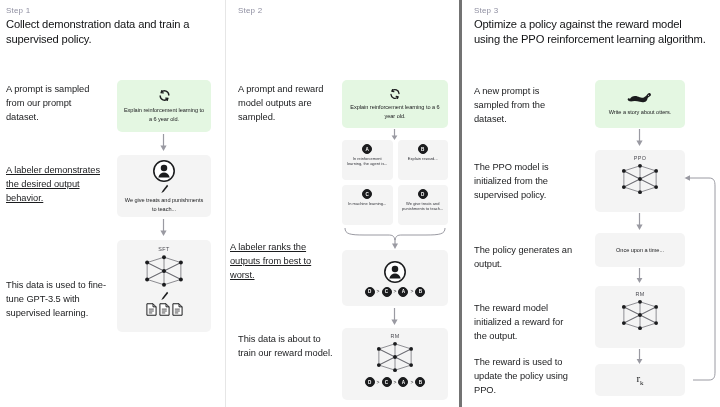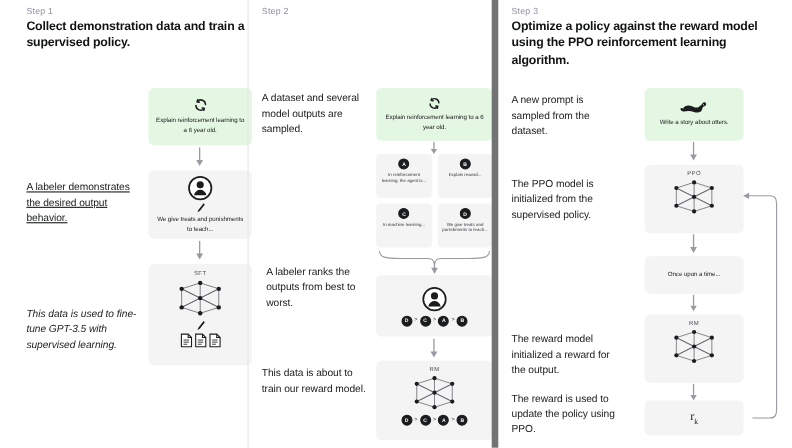--- a/index.html
+++ b/index.html
@@ -7,32 +7,32 @@
     width:720px;height:407px;overflow:hidden;
     background:#ffffff;
     font-family:"Liberation Sans","DejaVu Sans",sans-serif;
     color:#202123;
     -webkit-font-smoothing:antialiased;
   }
   .board{position:relative;width:720px;height:407px;background:#fff;}
 
   
   .col{position:absolute;top:0;height:407px;box-sizing:border-box;}
-  .col-1{left:0;width:225px;padding-left:8px;margin-left:18px;}
+  .col-1{left:0;width:225px;padding-left:8px;}
   .col-2{left:225px;width:234px;border-left:1px solid #e6e6e6;}
-  .col-3{left:447px;width:261px;padding-left:12px;border-left:6px solid #737373;}
+  .col-3{left:459px;width:261px;padding-left:12px;border-left:3px solid #737373;}
 
   .step-label{
     position:absolute;left:6px;top:6px;
     font-size:8px;color:#8e8ea0;letter-spacing:.2px;
   }
   .col-2 .step-label,.col-3 .step-label{left:12px;}
   .step-title{
     position:absolute;top:17px;
-    font-size:11.2px;font-weight:bold;line-height:1.38;
+    font-size:11.2px;font-weight:normal;line-height:1.38;
     color:#111214;letter-spacing:-.15px;
   }
   .col-1 .step-title{left:6px;width:200px;}
   .col-2 .step-title{left:12px;width:210px;}
   .col-3 .step-title{left:12px;width:232px;}
 
   
   .note{
     position:absolute;
     font-size:9.3px;line-height:1.52;color:#1b1c1e;letter-spacing:-.05px;
@@ -76,22 +76,23 @@
 </style>
 </head>
 <body>
 
 <div class="board">
 
   <div class="col col-1">
     <div class="step-label">Step 1</div>
     <div class="step-title">Collect demonstration data and train a supervised policy.</div>
 
+    <div class="note" style="left:6px;top:82px;width:100px;">A prompt is sampled from our prompt dataset.</div>
     <div class="note" style="left:6px;top:163px;width:105px;text-decoration:underline;">A labeler demonstrates the desired output behavior.</div>
-    <div class="note" style="left:6px;top:278px;width:105px;font-style:italic;">This data is used to fine-tune GPT-3.5 with supervised learning.</div>
+    <div class="note" style="left:6px;top:278px;width:105px;">This data is used to fine-tune GPT-3.5 with supervised learning.</div>
 
     <div class="card green" style="left:117px;top:80px;width:94px;height:52px;">
       <span class="glyph">
         <svg width="13" height="13" viewBox="0 0 24 24" fill="none" stroke="#1b1c1e" stroke-width="2.6" stroke-linecap="round">
           <path d="M20 11a8 8 0 0 0-13.7-5.2"></path>
             <path d="M4 13a8 8 0 0 0 13.7 5.2"></path>
           <path d="M7 3.2 6.1 6.6 9.6 7.2"></path>
             <path d="M17 20.8l.9-3.4-3.5-.6"></path>
         </svg>
       </span>
@@ -185,22 +186,22 @@
               </g>
             </svg>
         </span>
       </div>
     </div>
   </div>
 
   <div class="col col-2">
     <div class="step-label">Step 2</div>
 
-    <div class="note" style="left:12px;top:82px;width:96px;">A dataset and several model outputs are sampled.</div>
-    <div class="note" style="left:16px;top:240px;width:100px;">A labeler ranks the outputs from best to worst.</div>
+    <div class="note" style="left:12px;top:82px;width:96px;">A prompt and reward model outputs are sampled.</div>
+    <div class="note" style="left:4px;top:240px;width:100px;text-decoration:underline;">A labeler ranks the outputs from best to worst.</div>
     <div class="note" style="left:12px;top:332px;width:96px;">This data is about to train our reward model.</div>
 
     <div class="card green" style="left:116px;top:80px;width:106px;height:48px;">
       <span class="glyph">
         <svg width="12" height="12" viewBox="0 0 24 24" fill="none" stroke="#1b1c1e" stroke-width="2.6" stroke-linecap="round">
           <path d="M20 11a8 8 0 0 0-13.7-5.2"></path>
             <path d="M4 13a8 8 0 0 0 13.7 5.2"></path>
           <path d="M7 3.2 6.1 6.6 9.6 7.2"></path>
             <path d="M17 20.8l.9-3.4-3.5-.6"></path>
         </svg>
@@ -297,20 +298,21 @@
       </div>
     </div>
   </div>
 
   <div class="col col-3">
     <div class="step-label">Step 3</div>
     <div class="step-title">Optimize a policy against the reward model using the PPO reinforcement learning algorithm.</div>
 
     <div class="note" style="left:12px;top:160px;width:104px;">The PPO model is initialized from the supervised policy.</div>
     <div class="note" style="left:12px;top:84px;width:96px;">A new prompt is sampled from the dataset.</div>
+    <div class="note" style="left:12px;top:243px;width:104px;">The policy generates an output.</div>
     <div class="note" style="left:12px;top:301px;width:104px;">The reward model initialized a reward for the output.</div>
     <div class="note" style="left:12px;top:355px;width:104px;">The reward is used to update the policy using PPO.</div>
 
     <div class="card green" style="left:133px;top:80px;width:90px;height:48px;">
       <span class="glyph">
         <svg width="26" height="13" viewBox="0 0 52 26">
           <path d="M4 20c-2.5-1-3.5-3.5-2-5 1.2-1.2 3-.6 4 .6 1.6-3.4 5.4-5.6 10-5.6 4 0 6.4 1.4 9.4 2.6 3 1.2 5.6 1.2 8.4.2 2.6-1 4.6-3 6.6-5.6 1.2-1.6 2.6-3.4 4.6-3.2 2 .2 3.2 2 2.8 3.8-.4 2-2.2 2.8-3.6 3.6-2 1.2-3 2.6-3.4 4.6-.6 3-3 5.4-6.4 6.2-3 .8-6 .2-8.8-.6-3.6-1-7-2-10.6-1.8-3.4.2-6.4 1.4-9 .8-.8-.2-1.4-.6-2-1.2z" fill="#1b1c1e"></path>
           <circle cx="43" cy="8.5" r="1" fill="#fff"></circle>
         </svg>
       </span>

